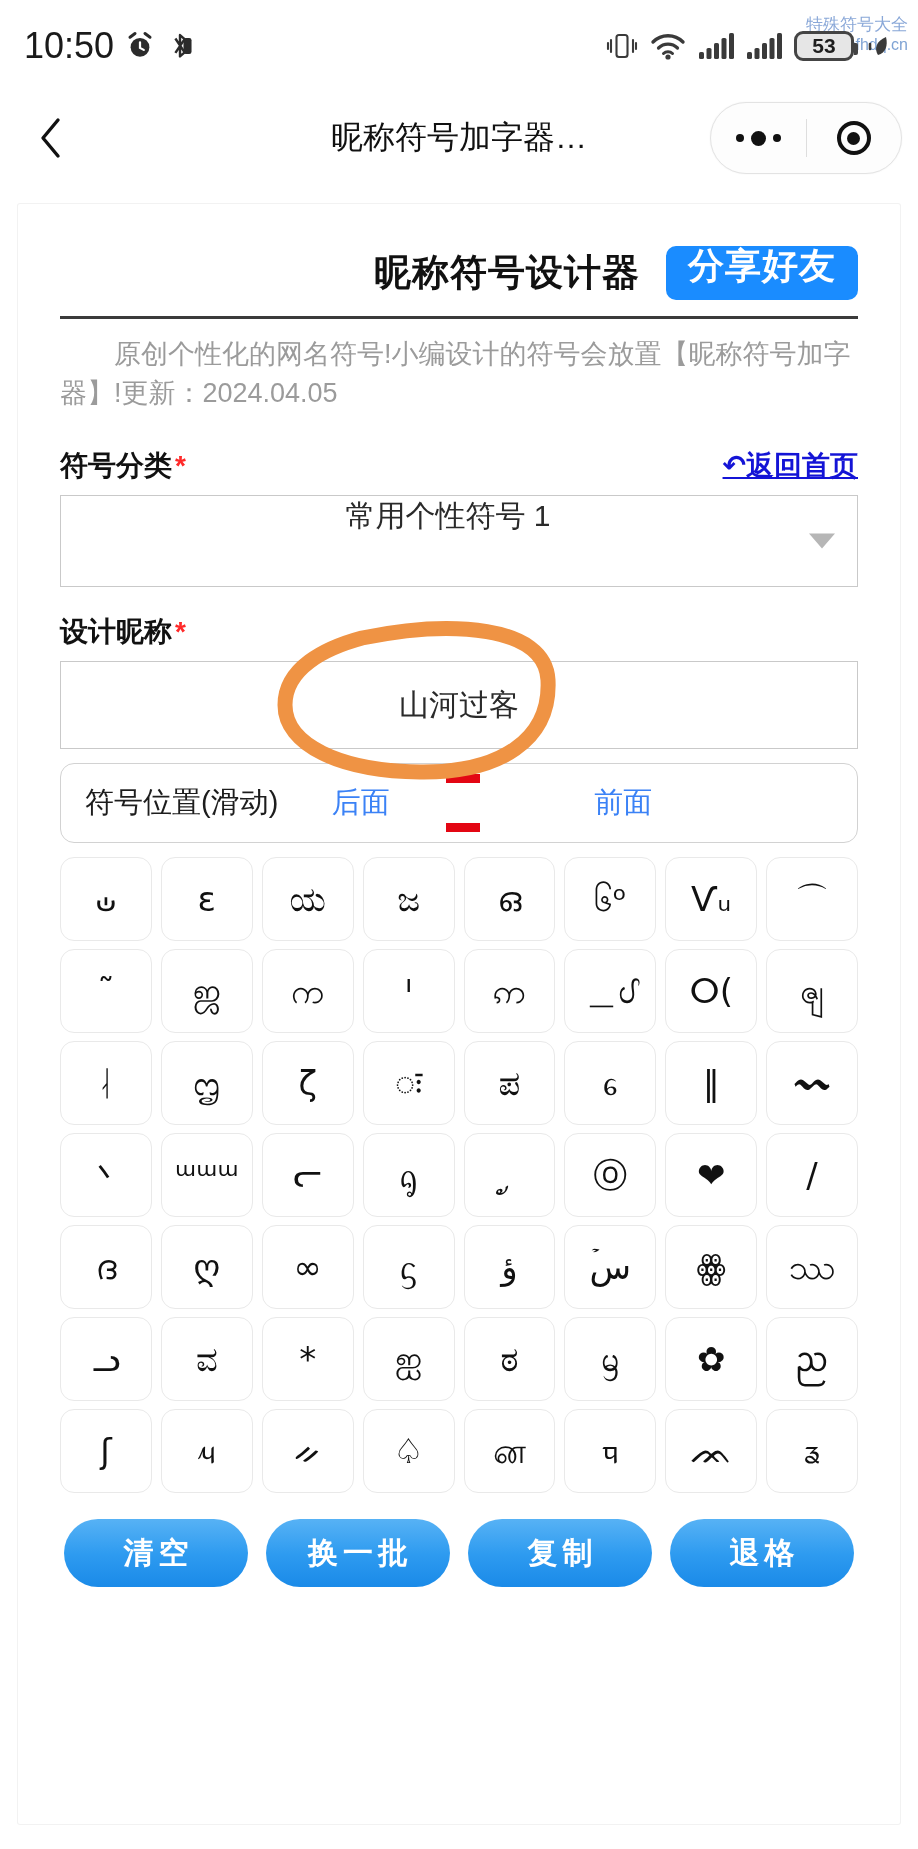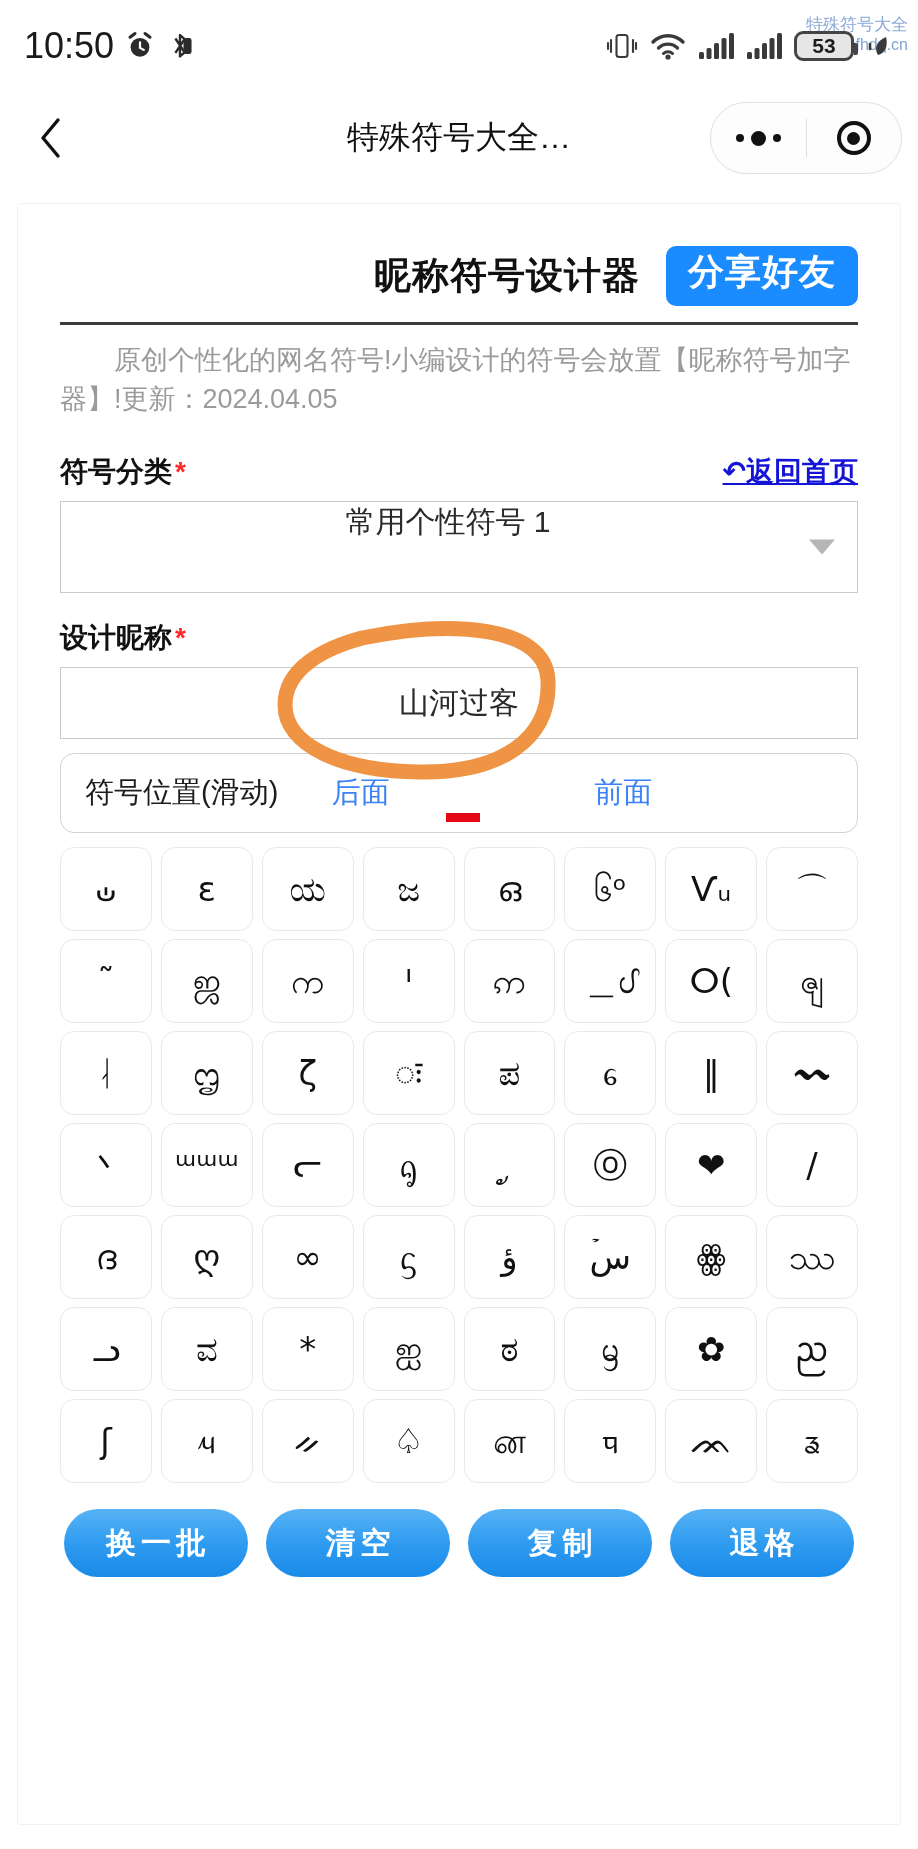--- a/index.html
+++ b/index.html
@@ -102,21 +102,21 @@
     gap: 26px;
     padding-bottom: 16px;
     border-bottom: 3px solid #3b3b3b;
   }
   .app-title {
     font-size: 37px; font-weight: bold; color: #111; letter-spacing: 1px;
   }
   .share-btn {
     background: #1a8cff; color: #fff;
     font-size: 36px; font-weight: bold;
-    padding: 8px 22px 16px 22px;
+    padding: 2px 22px 16px 22px;
     border-radius: 10px; border: none;
     letter-spacing: 1px;
     line-height: 1;
   }
 
   .desc {
     margin-top: 16px;
     font-size: 27px; line-height: 1.45;
     color: #9b9b9b;
     text-indent: 54px;
@@ -144,21 +144,21 @@
   }
   .caret {
     position: absolute; right: 22px; top: 50%; transform: translateY(-50%);
     width: 0; height: 0;
     border-left: 13px solid transparent; border-right: 13px solid transparent;
     border-top: 15px solid #b6b6b6;
   }
 
   .input-box {
     margin-top: 10px;
-    height: 72px; border: 1px solid #c9c9c9; background: #fff;
+    height: 88px; border: 1px solid #c9c9c9; background: #fff;
     display: flex; align-items: center; justify-content: center;
   }
   .input-box .in-text { font-size: 30px; color: #2a2a2a; }
 
   .pos-bar {
     margin-top: 14px;
     height: 80px;
     border: 1px solid #d2d2d2; border-radius: 14px;
     display: flex; align-items: center;
     position: relative; background: #fff;
@@ -281,21 +281,21 @@
     </span>
   </div>
 </div>
 
 <div class="navbar">
   <div class="nav-back">
     <svg width="24" height="42" viewBox="0 0 24 42">
         <path d="M19 3 L4 21 L19 39" stroke="#111" stroke-width="3.4" fill="none" stroke-linecap="round" stroke-linejoin="round"></path>
       </svg>
   </div>
-  <div class="nav-title">特殊符号大全…</div>
+  <div class="nav-title">昵称符号加字器…</div>
   <div class="nav-capsule">
     <div class="cap-dots">
         <i></i>
         <i></i>
         <i></i>
       </div>
     <div class="cap-sep"></div>
     <div class="cap-target">
         <span class="ring">
           <i></i>
@@ -401,22 +401,22 @@
         <div class="sym-cell">ᤘ</div>
         <div class="sym-cell">ᨀ</div>
         <div class="sym-cell">♤</div>
         <div class="sym-cell">ன</div>
         <div class="sym-cell">ᤄ</div>
         <div class="sym-cell">ᨏ</div>
         <div class="sym-cell">ᤕ</div>
       </div>
 
     <div class="actions">
+      <button class="act-btn">清空</button>
       <button class="act-btn">换一批</button>
-      <button class="act-btn">清空</button>
       <button class="act-btn">复制</button>
       <button class="act-btn">退格</button>
     </div>
 
   </div>
 </div>
 
 <svg class="annot" viewBox="0 0 918 1849">
   <path d="M362,638 C450,620 545,625 548,680 C551,740 500,773 420,772 C340,771 285,745 285,705 C285,668 325,648 362,638" stroke="#ef9344" stroke-width="15" fill="none" stroke-linecap="round"></path>
 </svg>

